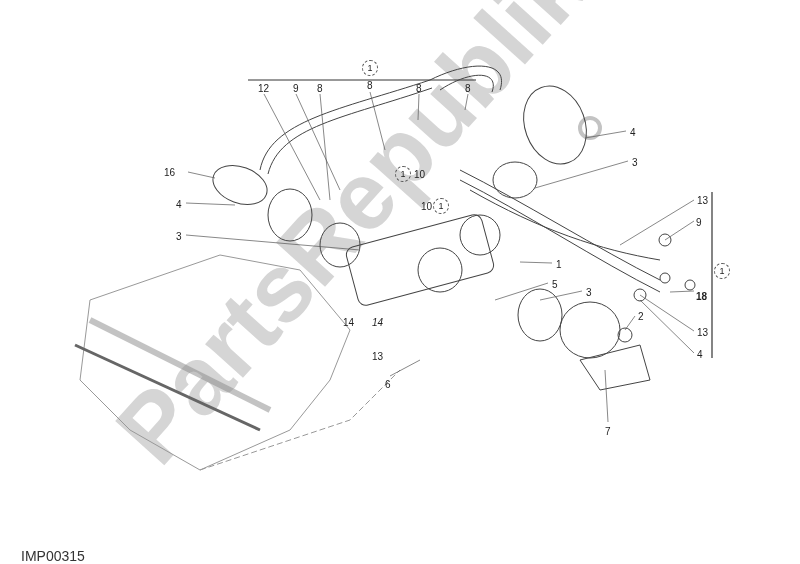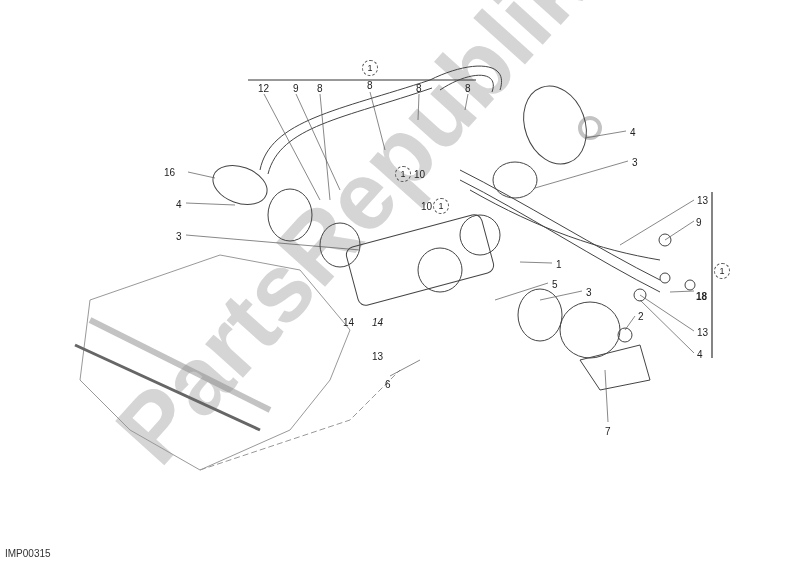--- a/index.html
+++ b/index.html
@@ -1,21 +1,21 @@
 <!DOCTYPE html>
 <html><head>
 <meta charset="utf-8">
 <style>
   html, body { margin:0; padding:0; background:#ffffff; }
   body { width:800px; height:564px; position:relative; overflow:hidden;
          font-family:"Liberation Sans", sans-serif; }
   #diagram { position:absolute; left:0; top:0; width:800px; height:564px; }
   .lbl { position:absolute; font-size:10px; color:#222; line-height:10px;
          font-family:"Liberation Sans", sans-serif; white-space:nowrap; }
-  .code { position:absolute; left:5px; top:548px; font-size:10px; color:#333;
+  .code { position:absolute; left:21px; top:548px; font-size:14px; color:#333;
           font-family:"Liberation Sans", sans-serif; }
   .ref { position:absolute; font-size:9px; color:#222; width:14px; height:14px;
          border:1px dashed #555; border-radius:50%; text-align:center; line-height:14px;
          font-family:"Liberation Sans", sans-serif; }
 </style>
 </head>
 <body>
 
 <div id="diagram">
   <svg width="800" height="564" viewBox="0 0 800 564">

